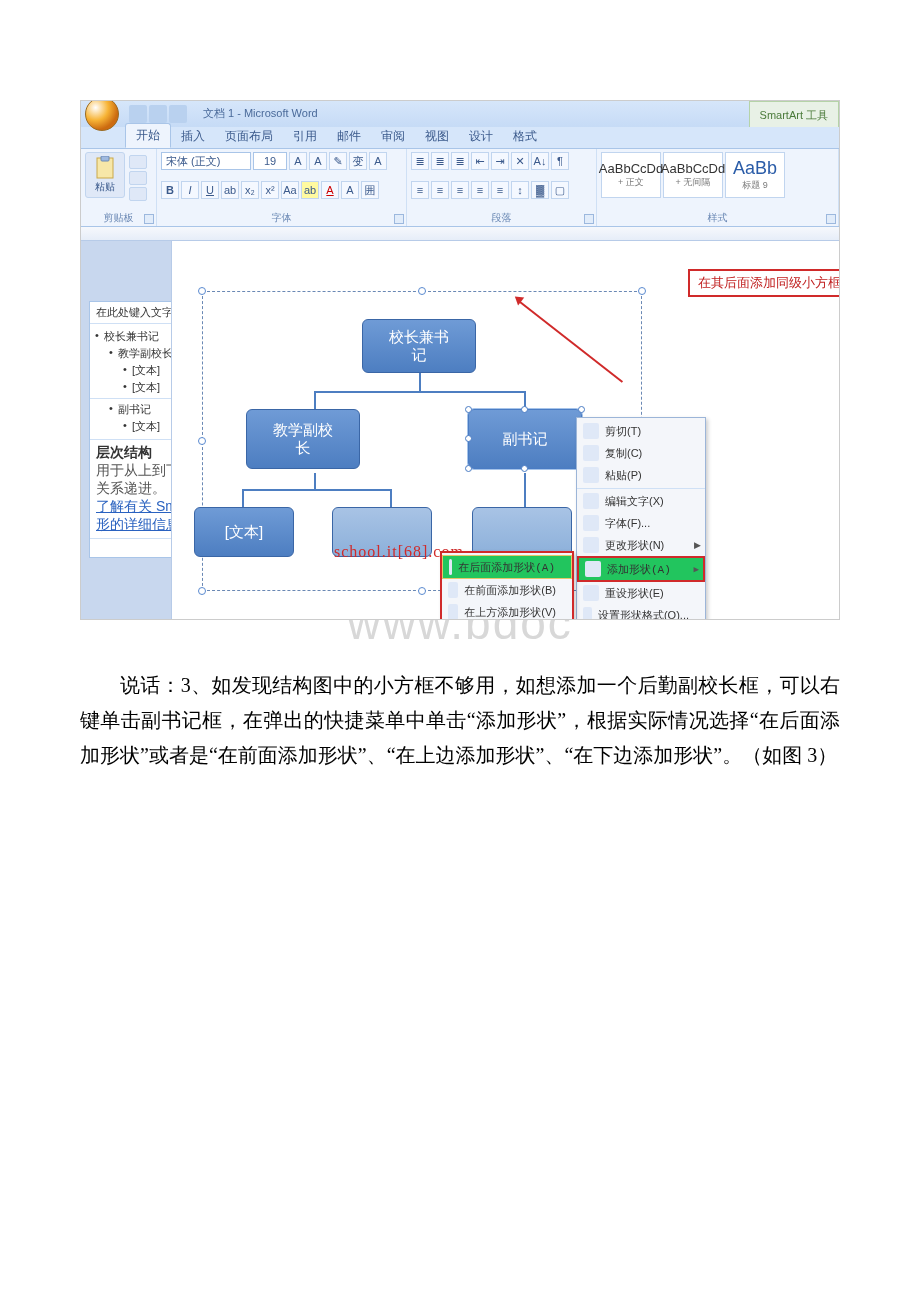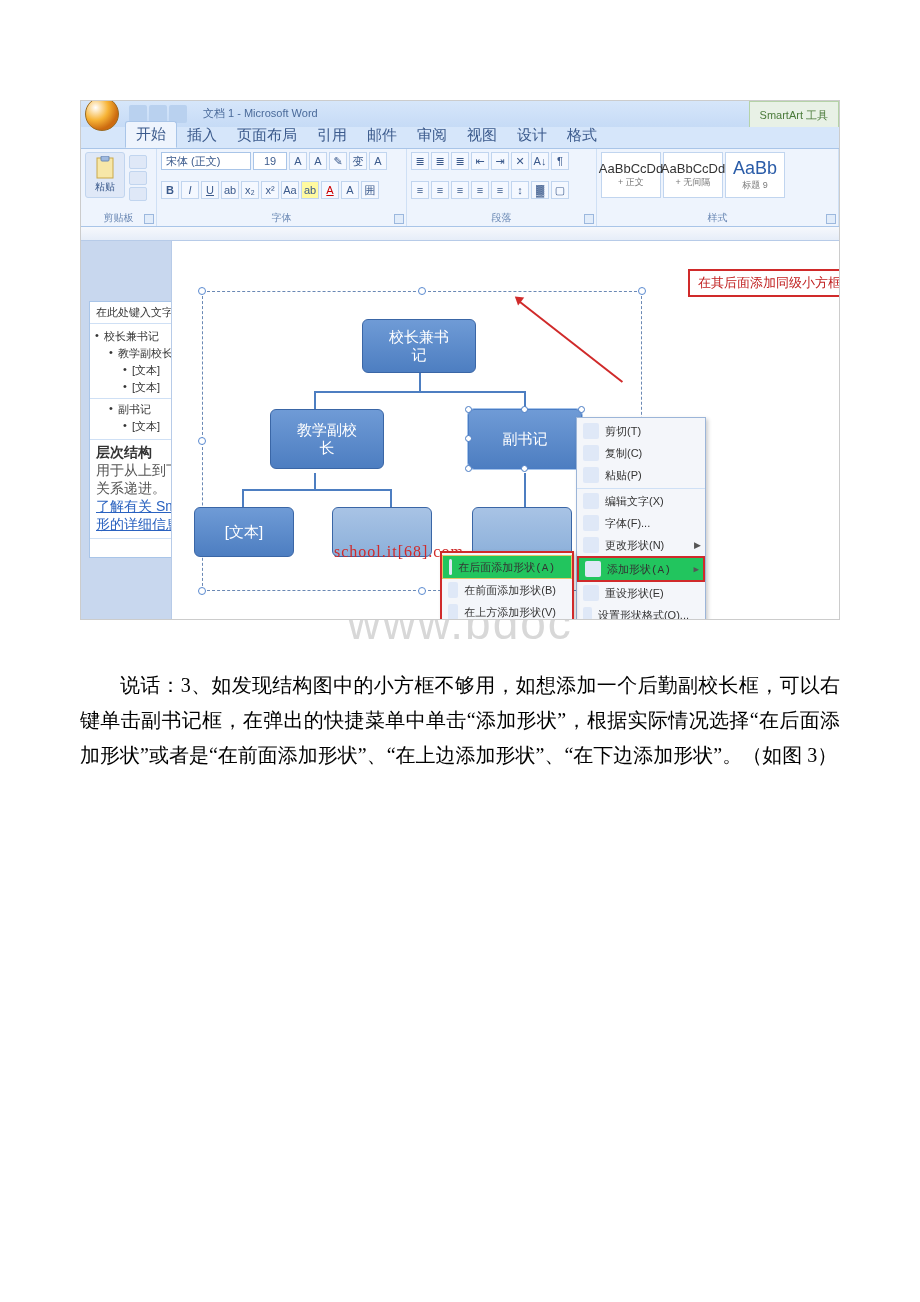--- a/index.html
+++ b/index.html
@@ -52,21 +52,21 @@
     padding:6px 10px;
     color:#4a7a3a;
   }
 
   
   .ribbon-tabs {
     height:22px;
     background:#d6e6fa;
     display:flex;
     align-items:flex-end;
-    font-size:15px;
+    font-size:12px;
     color:#3b5a8c;
     border-bottom:1px solid #a9c5e8;
     padding-left:44px;
   }
   .ribbon-tab { padding:3px 10px; cursor:pointer; }
   .ribbon-tab.active {
     background:#eef4fd;
     border:1px solid #a9c5e8;
     border-bottom:1px solid #eef4fd;
     border-radius:3px 3px 0 0;
@@ -434,21 +434,21 @@
           <div class="conn" style="left:112px;top:182px;width:2px;height:18px"></div>
           <div class="conn" style="left:40px;top:198px;width:150px;height:2px"></div>
           <div class="conn" style="left:40px;top:198px;width:2px;height:18px"></div>
           <div class="conn" style="left:188px;top:198px;width:2px;height:18px"></div>
           <div class="conn" style="left:322px;top:182px;width:2px;height:34px"></div>
 
           <div class="node" style="left:160px;top:28px;width:114px;height:54px">
             <span style="white-space:pre-line">校长兼书
 记</span>
           </div>
-          <div class="node" style="left:68px;top:118px;width:114px;height:60px">
+          <div class="node" style="left:44px;top:118px;width:114px;height:60px">
             <span style="white-space:pre-line">教学副校
 长</span>
           </div>
           <div class="node sel" style="left:266px;top:118px;width:114px;height:60px">
             <span>副书记</span>
             <span class="sel-handle" style="left:-4px;top:-4px"></span>
             <span class="sel-handle" style="right:-4px;top:-4px"></span>
             <span class="sel-handle" style="left:-4px;bottom:-4px"></span>
             <span class="sel-handle" style="right:-4px;bottom:-4px"></span>
             <span class="sel-handle" style="left:50%;top:-4px;margin-left:-4px"></span>

